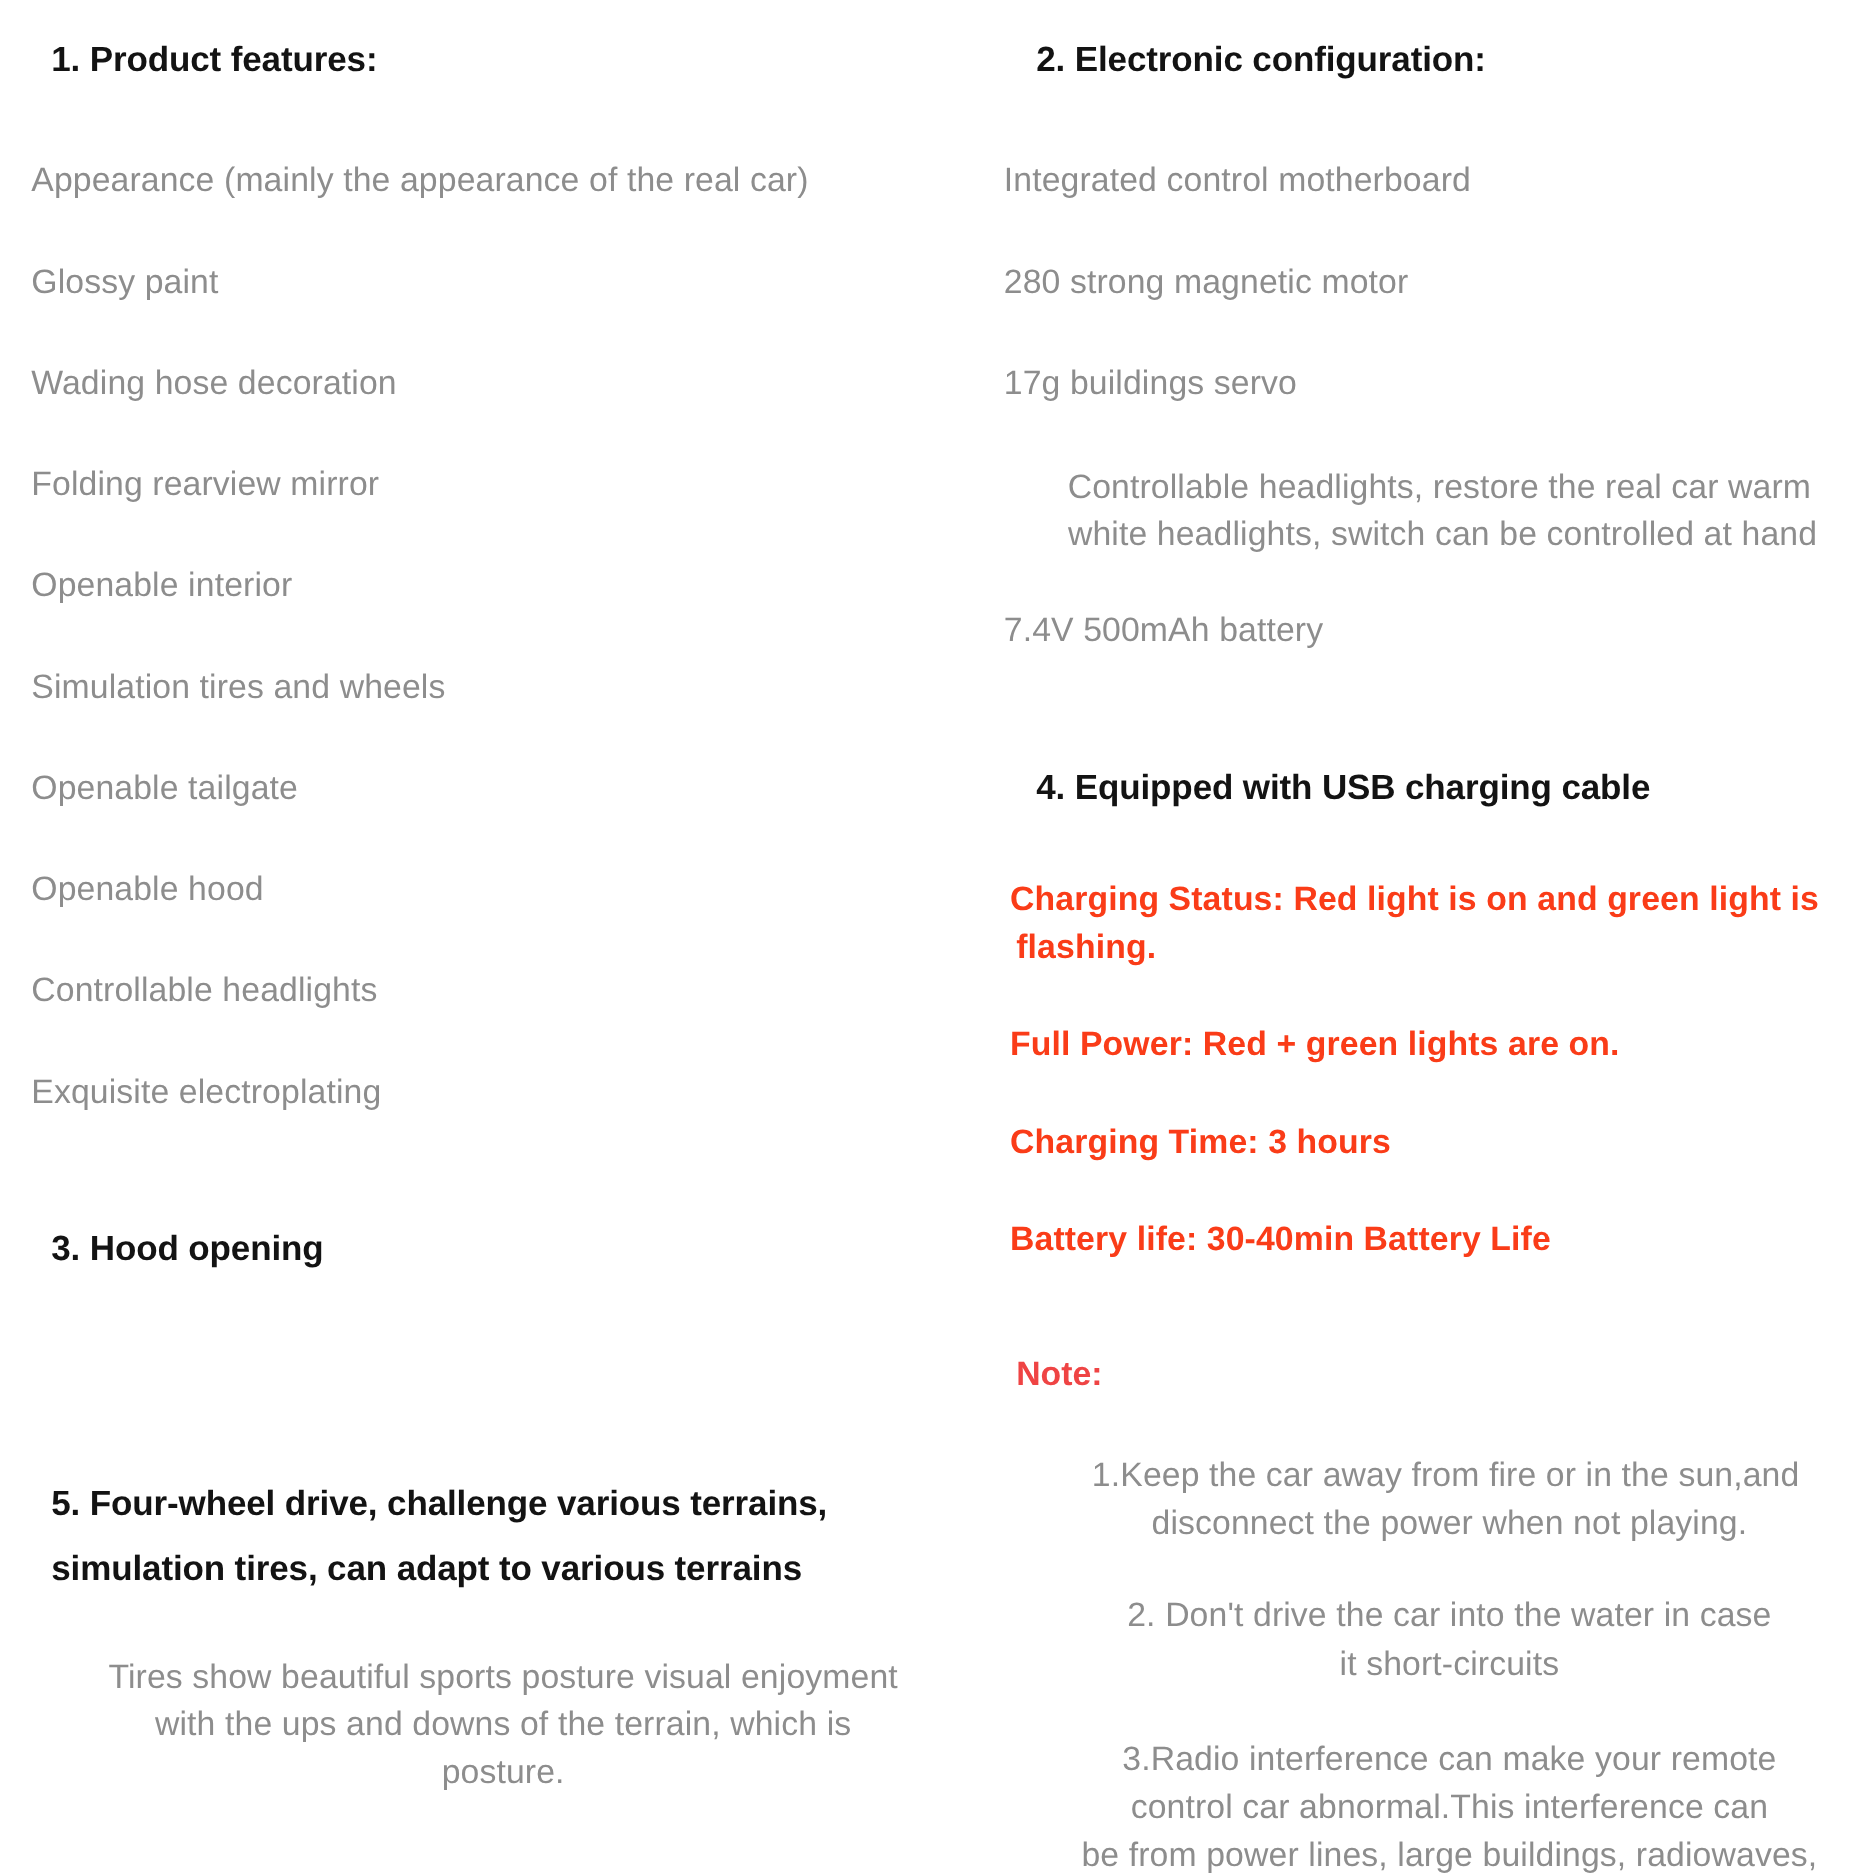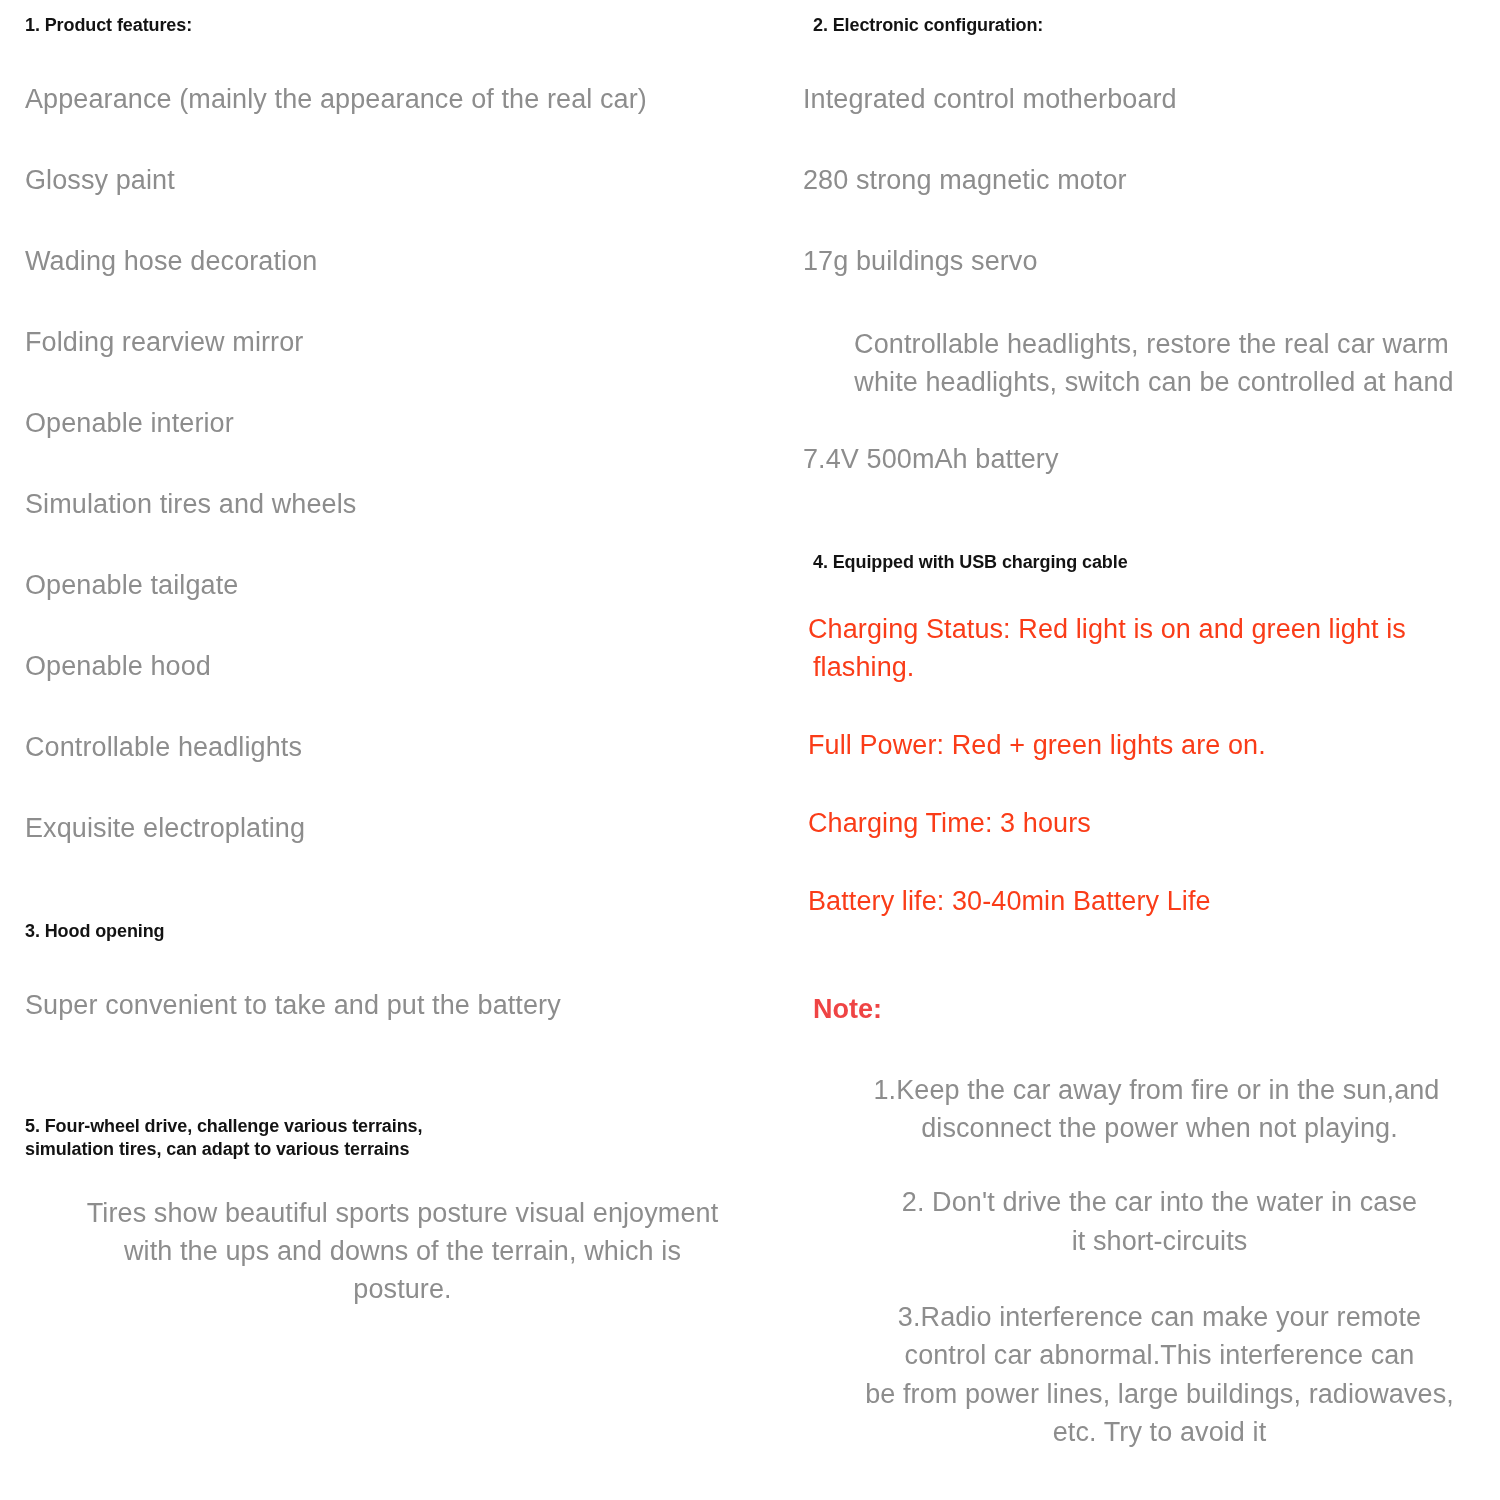--- a/index.html
+++ b/index.html
@@ -30,22 +30,22 @@
     left: 0;
     width: 790px;
     padding: 14px 10px 0 25px;
   }
   .col-right {
     left: 790px;
     width: 710px;
     padding: 14px 0 0 7px;
   }
   h2.heading {
-    margin: 0;
-    font-size: 18px;
+    margin: 16px;
+    font-size: 28px;
     font-weight: bold;
     color: #131313;
     line-height: 1.30;
     letter-spacing: -0.1px;
   }
   p.body-line {
     margin: 0;
     font-size: 27px;
     font-weight: normal;
     color: #8d8d8d;
@@ -58,21 +58,21 @@
     font-size: 27px;
     font-weight: normal;
     color: #8d8d8d;
     line-height: 1.42;
     letter-spacing: 0.1px;
     text-align: center;
   }
   p.red-line {
     margin: 0;
     font-size: 27px;
-    font-weight: normal;
+    font-weight: bold;
     color: #fa3c18;
     line-height: 1.42;
     letter-spacing: 0.1px;
   }
   .feat-gap { height: 45px; }
   .gap-md { height: 40px; }
   .indent-1 { padding-left: 6px; }
   .indent-2 { padding-left: 11px; }
   .indent-3 { padding-left: 16px; }
   .indent-4 { padding-left: 22px; }
@@ -124,21 +124,20 @@
     <div class="feat-gap"></div>
     <p class="body-line">Controllable headlights</p>
 
     <div class="feat-gap"></div>
     <p class="body-line">Exquisite electroplating</p>
 
     <div style="height:74px"></div>
     <h2 class="heading">3. Hood opening</h2>
 
     <div style="height:44px"></div>
-    <p class="body-line">Super convenient to take and put the battery</p>
 
     <div style="height:91px"></div>
     <h2 class="heading nowrap-clip">5. Four-wheel drive, challenge various terrains,</h2>
     <h2 class="heading nowrap-clip">simulation tires, can adapt to various terrains</h2>
 
     <div style="height:32px"></div>
     <p class="body-wrap nowrap-clip">Tires show beautiful sports posture visual enjoyment</p>
     <p class="body-wrap nowrap-clip">with the ups and downs of the terrain, which is</p>
     <p class="body-wrap nowrap-clip">posture.</p>
   </div>

